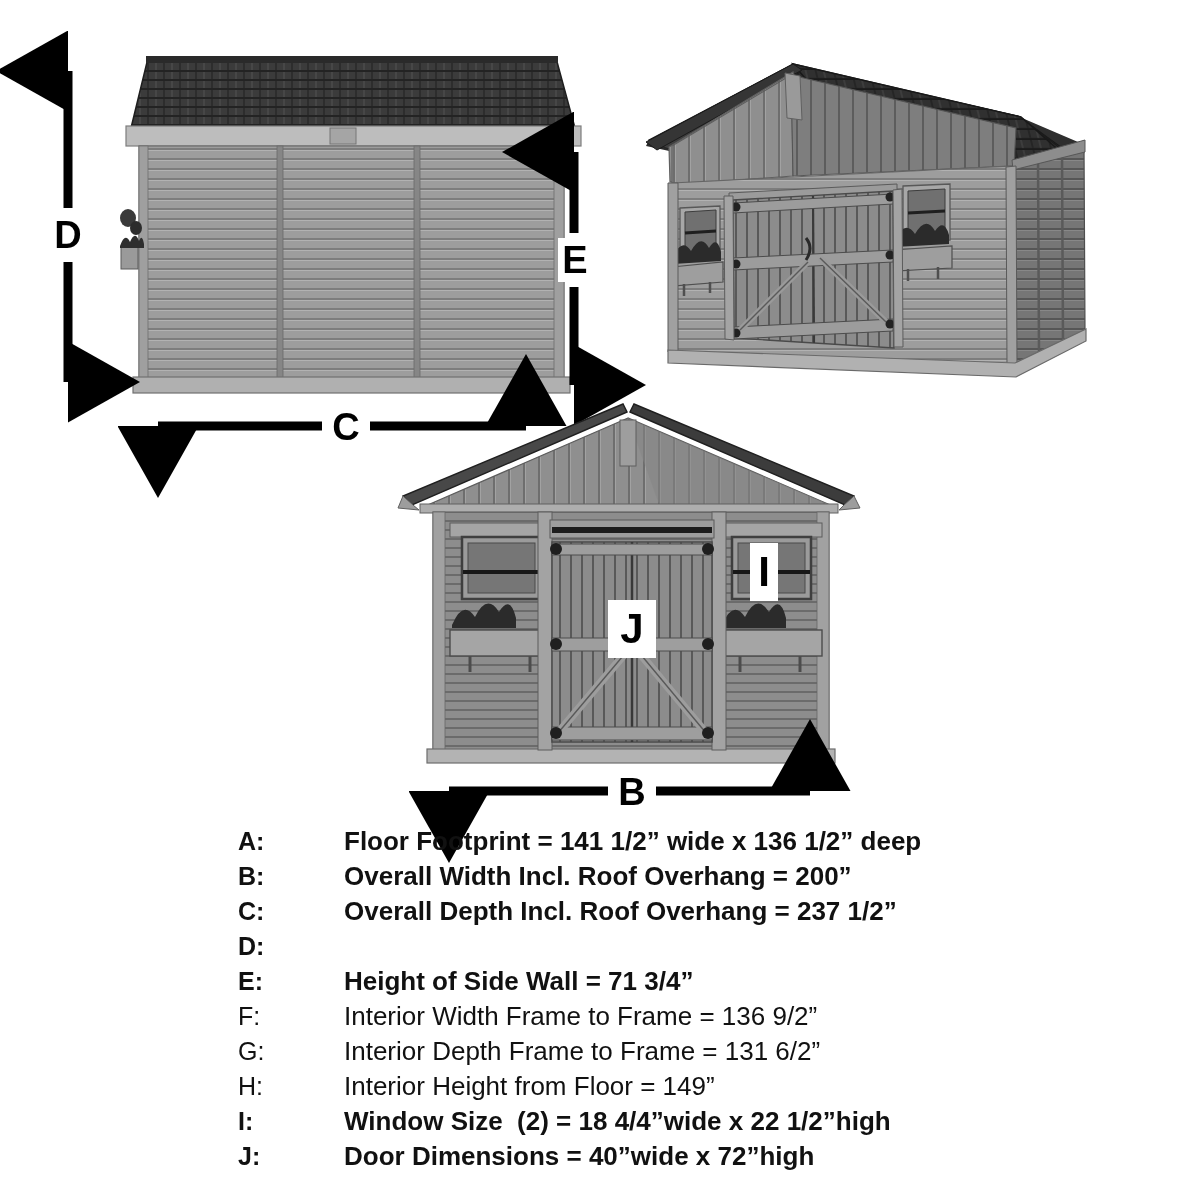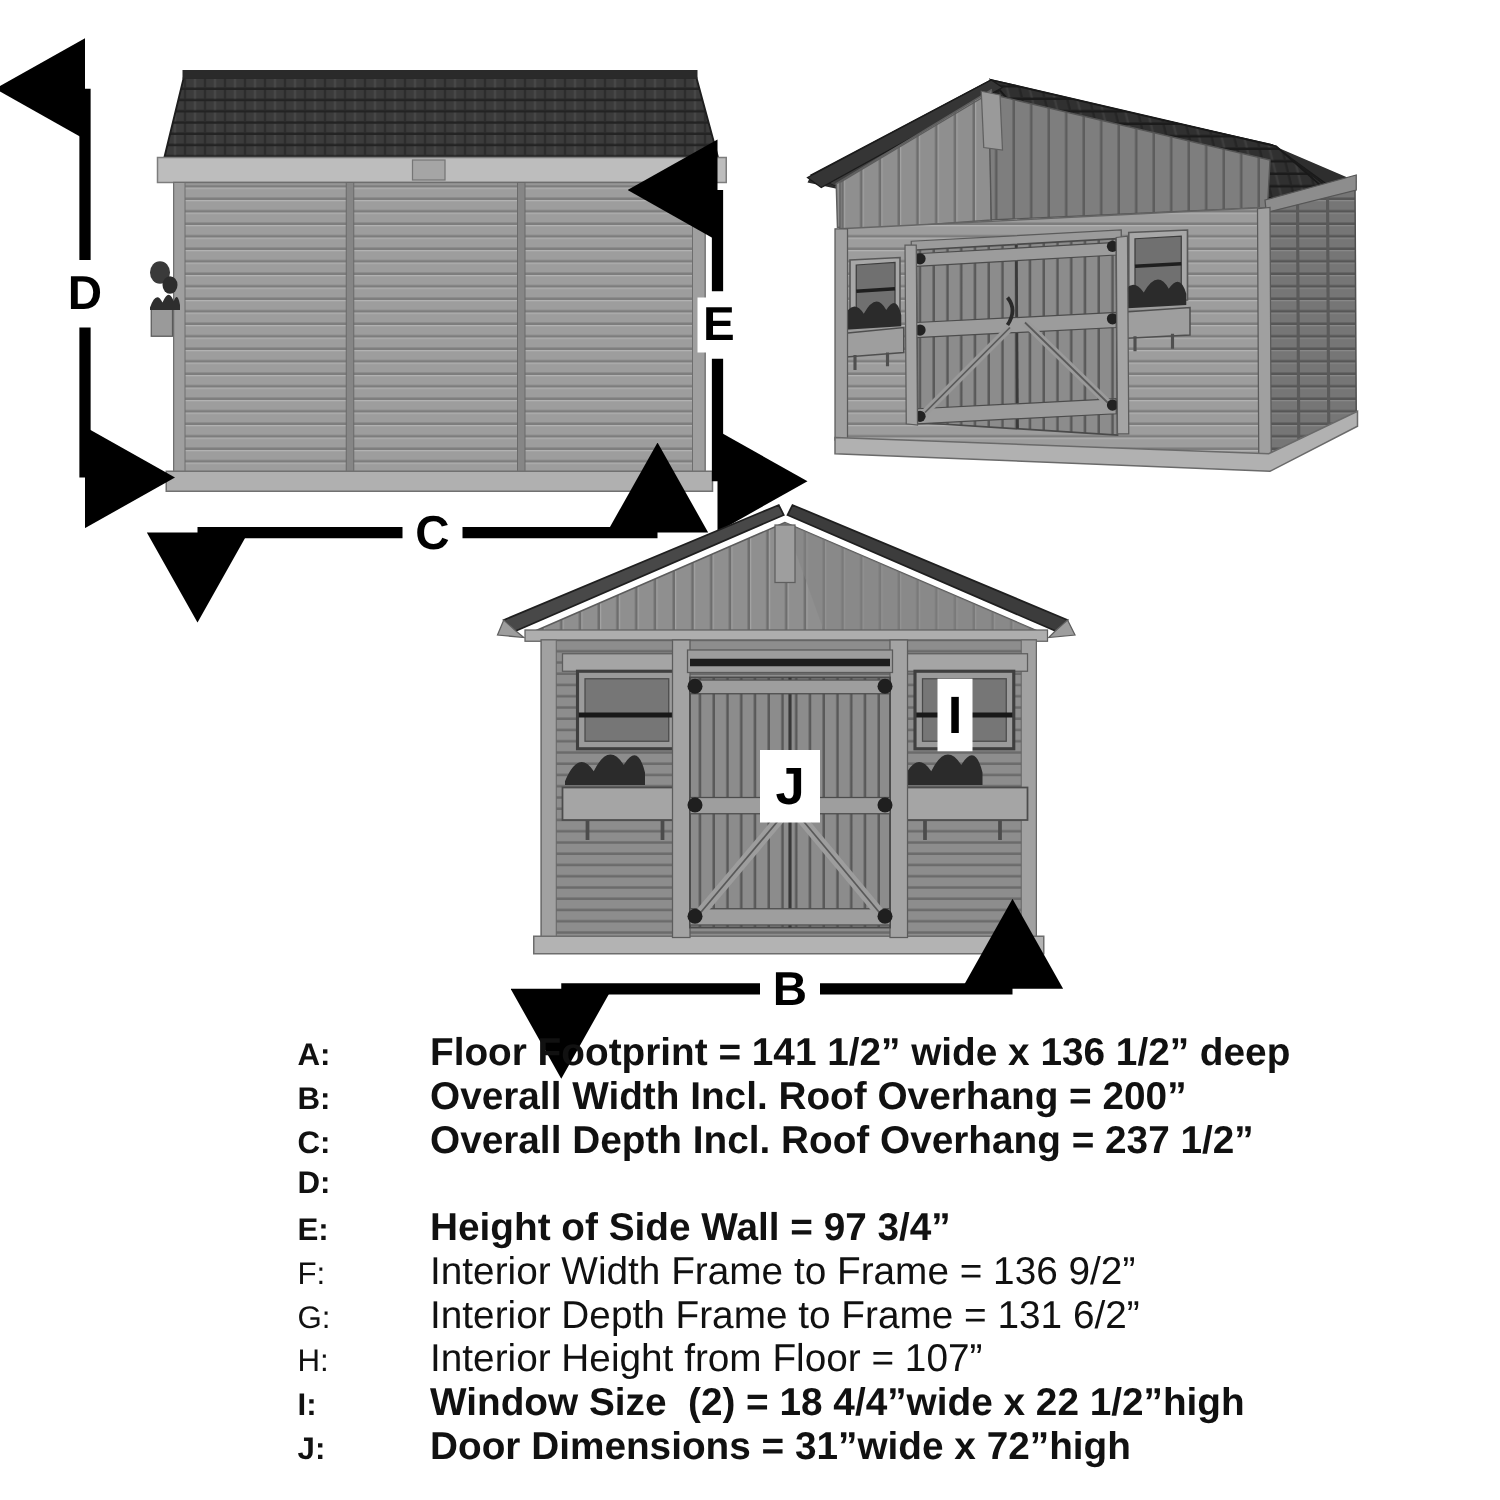--- a/index.html
+++ b/index.html
@@ -44,21 +44,21 @@
   }
   .legend-key {
     width: 106px;
     flex: none;
     font-size: 25px;
     line-height: 31px;
     color: #111111;
     letter-spacing: 0px;
   }
   .legend-desc {
-    font-size: 31px;
+    font-size: 26px;
     line-height: 31px;
     color: #111111;
     white-space: pre;
   }
   .legend-row.bold .legend-key,
   .legend-row.bold .legend-desc {
     font-weight: bold;
   }
   .legend-row.regular .legend-key,
   .legend-row.regular .legend-desc {
@@ -406,37 +406,37 @@
     </div>
     <div class="legend-row bold">
       <span class="legend-key">C:</span>
       <span class="legend-desc">Overall Depth Incl. Roof Overhang = 237 1/2”</span>
     </div>
     <div class="legend-row bold">
       <span class="legend-key">D:</span>
     </div>
     <div class="legend-row bold">
       <span class="legend-key">E:</span>
-      <span class="legend-desc">Height of Side Wall = 97 3/4”</span>
+      <span class="legend-desc">Height of Side Wall = 71 3/4”</span>
     </div>
     <div class="legend-row regular">
       <span class="legend-key">F:</span>
       <span class="legend-desc">Interior Width Frame to Frame = 136 9/2”</span>
     </div>
     <div class="legend-row regular">
       <span class="legend-key">G:</span>
       <span class="legend-desc">Interior Depth Frame to Frame = 131 6/2”</span>
     </div>
     <div class="legend-row regular">
       <span class="legend-key">H:</span>
-      <span class="legend-desc">Interior Height from Floor = 107”</span>
+      <span class="legend-desc">Interior Height from Floor = 149”</span>
     </div>
     <div class="legend-row bold">
       <span class="legend-key">I:</span>
       <span class="legend-desc">Window Size  (2) = 18 4/4”wide x 22 1/2”high</span>
     </div>
     <div class="legend-row bold">
       <span class="legend-key">J:</span>
-      <span class="legend-desc">Door Dimensions = 31”wide x 72”high</span>
+      <span class="legend-desc">Door Dimensions = 40”wide x 72”high</span>
     </div>
   </div>
 
 </div>
 
 </body></html>

